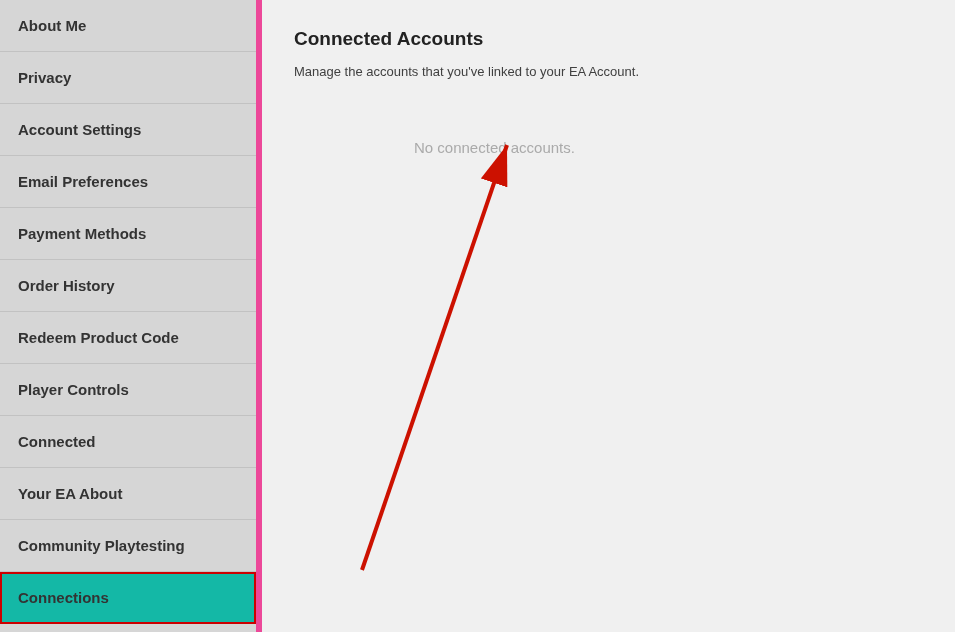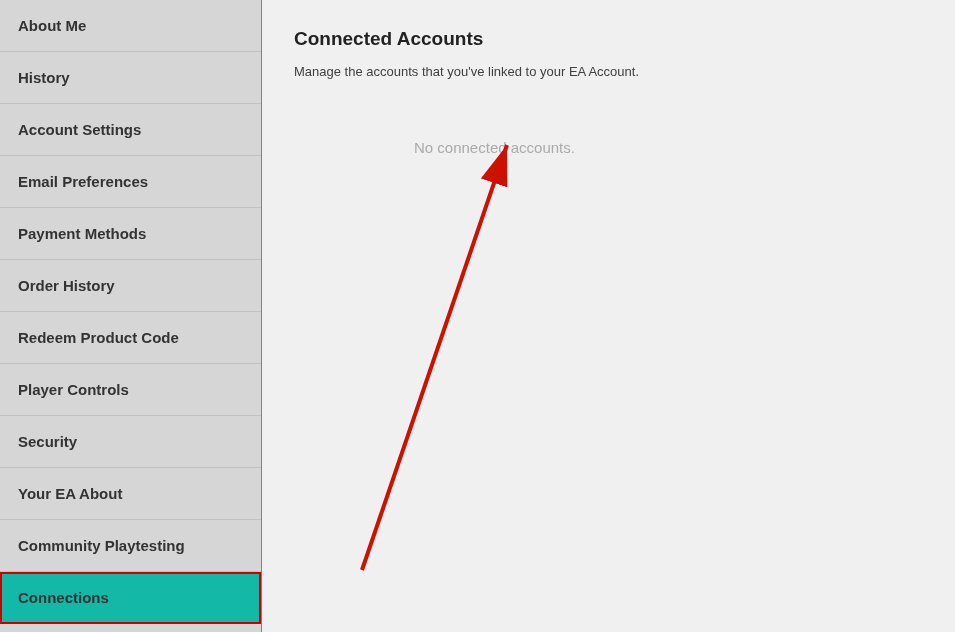--- a/index.html
+++ b/index.html
@@ -20,21 +20,21 @@
       display: flex;
       width: 955px;
       height: 632px;
     }
 
     
     .sidebar {
       width: 262px;
       min-width: 262px;
       background-color: #d6d6d6;
-      border-right: 1px solid #ec4899;
+      border-right: 6px solid #ec4899;
       display: flex;
       flex-direction: column;
       overflow-y: auto;
     }
 
     .sidebar-item {
       display: flex;
       align-items: center;
       padding: 16px 18px;
       border-bottom: 1px solid #c2c2c2;
@@ -95,42 +95,42 @@
 </head>
 <body>
 
 <div class="layout">
 
   <nav class="sidebar">
     <div class="sidebar-item">
       <span>About Me</span>
     </div>
     <div class="sidebar-item">
-      <span>History</span>
+      <span>Privacy</span>
     </div>
     <div class="sidebar-item">
       <span>Account Settings</span>
     </div>
     <div class="sidebar-item">
       <span>Email Preferences</span>
     </div>
     <div class="sidebar-item">
       <span>Payment Methods</span>
     </div>
     <div class="sidebar-item">
       <span>Order History</span>
     </div>
     <div class="sidebar-item">
       <span>Redeem Product Code</span>
     </div>
     <div class="sidebar-item">
       <span>Player Controls</span>
     </div>
     <div class="sidebar-item">
-      <span>Security</span>
+      <span>Connected</span>
     </div>
     <div class="sidebar-item">
       <span>Your EA About</span>
     </div>
     <div class="sidebar-item">
       <span>Community Playtesting</span>
     </div>
     <div class="sidebar-item active">
       <span>Connections</span>
     </div>

